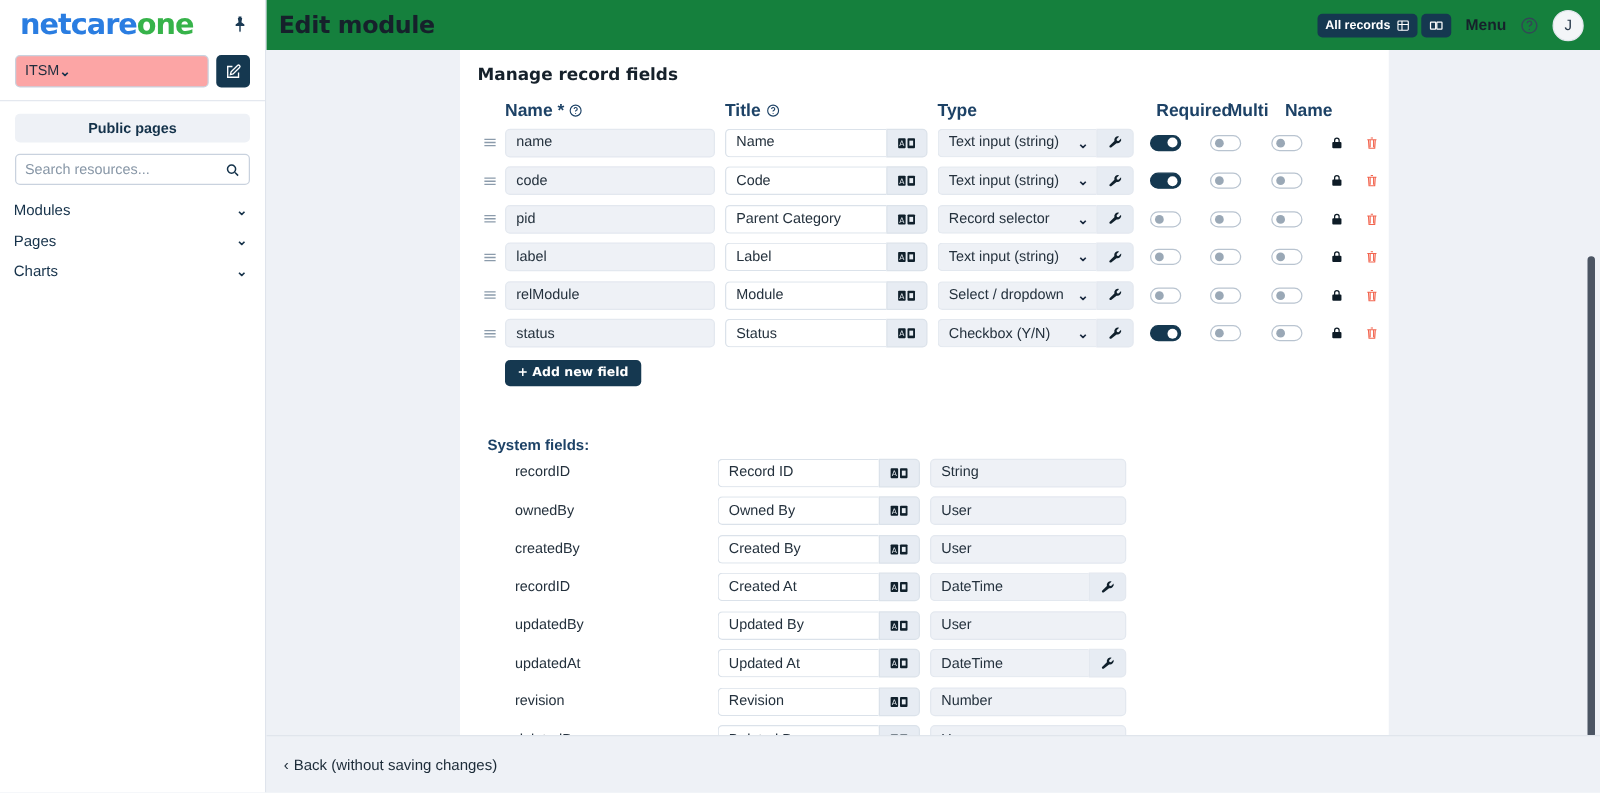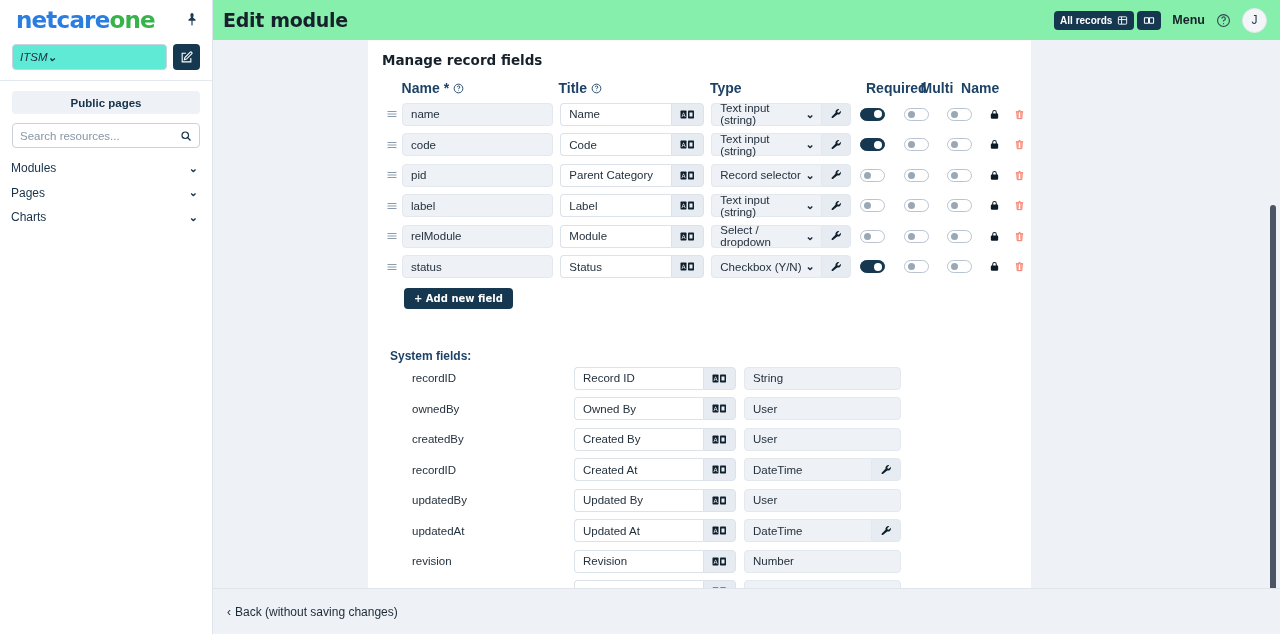--- a/index.html
+++ b/index.html
@@ -32,23 +32,23 @@
   .pin-icon {
     position: absolute; right: 11px; top: 12px;
     width: 16px; height: 16px; color: #1b3a54;
   }
   .org-row {
     display: flex; align-items: center; gap: 6px;
     padding: 4px 12px 10px 12px;
   }
   .org-select {
     flex: 1; height: 26px; border: 1px solid #c9d2de; border-radius: 4px;
-    background: #5eead4; font-size: 11.5px; color: #1f2d3d;
+    background: #fca5a5; font-size: 11.5px; color: #1f2d3d;
     display: flex; align-items: center; 
-    padding: 0 7px; font-family: "Liberation Sans", sans-serif; font-style: italic;
+    padding: 0 7px; font-family: "Liberation Sans", sans-serif;
   }
   .org-select .chev { color: #11304a; font-size: 11px; font-weight: 700; }
   .org-edit-btn {
     width: 27px; height: 26px; border-radius: 4px; background: #153850;
     display: flex; align-items: center; justify-content: center; color: #fff;
   }
   .side-divider { height: 1px; background: #e4e8ef; }
   .public-pages {
     margin: 10px 12px 0 12px; height: 23px; background: #eef1f6;
     border-radius: 4px; display: flex; align-items: center; justify-content: center;
@@ -67,21 +67,21 @@
   .nav-list { margin-top: 8px; }
   .nav-item {
     height: 24.5px; display: flex; align-items: center; justify-content: space-between;
     padding: 0 14px 0 11px; font-size: 12px; color: #16324a;
   }
   .nav-item .chev { color: #16324a; font-size: 11px; font-weight: 700; }
 
   
   .topbar {
     position: absolute; left: 213px; top: 0; width: 1067px; height: 40px;
-    background: #86efac; display: flex; align-items: center;
+    background: #15803d; display: flex; align-items: center;
   }
   .page-title {
     font-size: 19px; font-weight: 700; color: #16212b; margin-left: 10px;
     letter-spacing: -0.3px; font-family: "DejaVu Sans", sans-serif;
   }
   .topbar-right {
     margin-left: auto; display: flex; align-items: center; gap: 11px;
     padding-right: 13px;
   }
   .pill-group { display: flex; gap: 3px; }
@@ -98,21 +98,21 @@
     border: 1px solid #e3e7ee; display: flex; align-items: center;
     justify-content: center; font-size: 12px; color: #27384a;
   }
 
   
   .content {
     position: absolute; left: 213px; top: 40px; width: 1067px; height: 548px;
     background: #eef1f6; overflow: hidden;
   }
   .card {
-    position: absolute; left: 155px; top: 0; width: 663px; min-height: 548px;
+    position: absolute; left: 155px; top: 0; width: 743px; min-height: 548px;
     background: #ffffff;
   }
   .card-title {
     font-size: 13.5px; font-weight: 700; color: #16212b;
     padding: 12px 0 0 14px; font-family: "DejaVu Sans", sans-serif;
   }
 
   .tbl-head {
     display: flex; align-items: center; height: 22px; margin-top: 9px;
     font-size: 14px; font-weight: 700; color: #1d4266;

